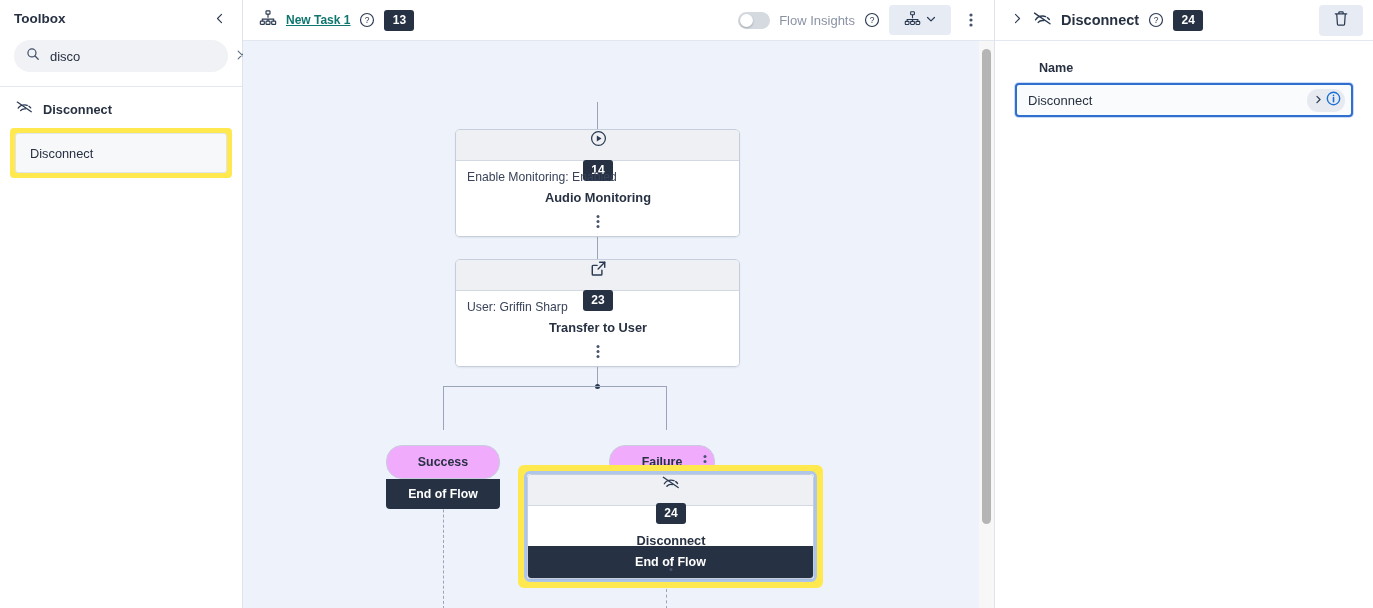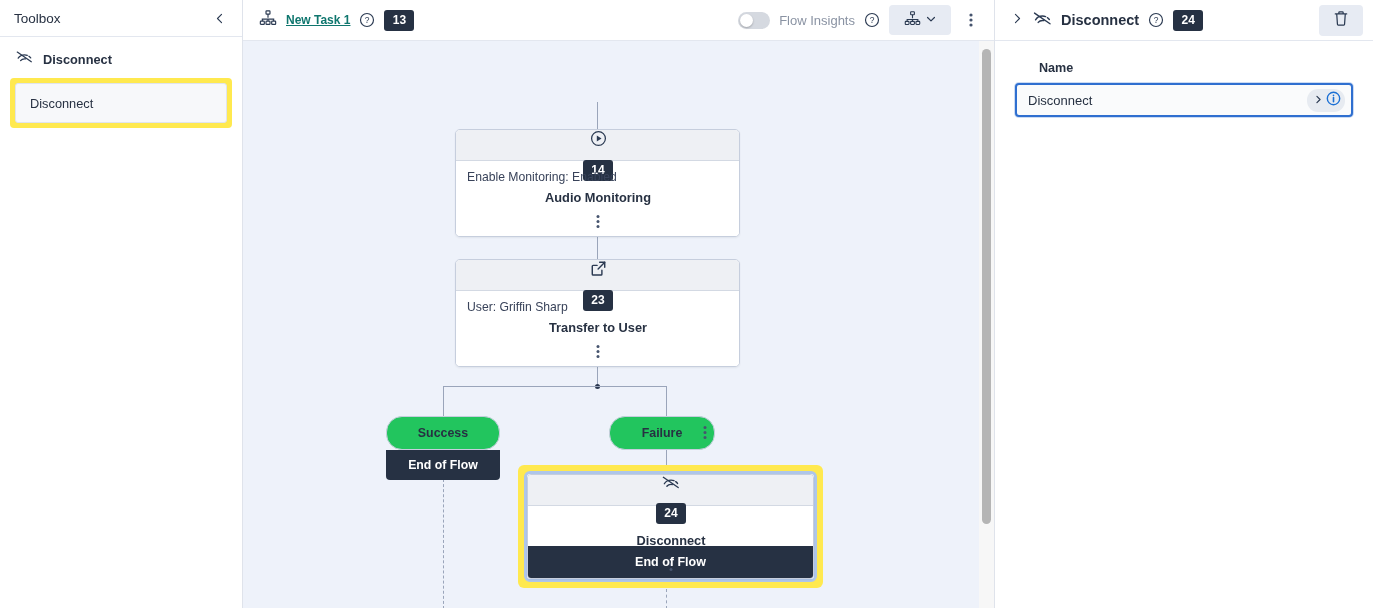--- a/index.html
+++ b/index.html
@@ -17,21 +17,21 @@
     width: 243px; height: 608px;
     background: #ffffff;
     border-right: 1px solid #dfe3eb;
     display: flex; flex-direction: column;
     flex: 0 0 243px;
   }
   .sb-head {
     height: 36px; display: flex; align-items: center;
     padding: 0 14px 0 14px; justify-content: space-between;
   }
-  .sb-title { font-size: 13.5px; color: #273142; font-weight: 400; }
+  .sb-title { font-size: 13.5px; color: #273142; font-weight: 700; }
   .sb-collapse {
     width: 18px; height: 18px; display: flex; align-items: center;
     justify-content: center; cursor: pointer; color: #2b3a52;
   }
   .sb-search-wrap { padding: 4px 14px 14px 14px; }
   .sb-search {
     height: 32px; background: #f1f2f5; border-radius: 16px;
     display: flex; align-items: center; padding: 0 12px; gap: 10px;
   }
   .sb-search input {
@@ -134,24 +134,24 @@
   .card-body {
     min-height: 75px; padding: 9px 11px; font-size: 12.2px; color: #39435a;
     background: #fff;
   }
   .card-foot {
     background: #263143; color: #fff; font-size: 12.5px; font-weight: bold;
     text-align: center; padding: 9px 0;
   }
 
   .branch-node {
-    width: 114px; height: 34px; background: #22c55e; border: 1px solid #c6cedd;
+    width: 114px; height: 34px; background: #f0abfc; border: 1px solid #c6cedd;
     border-radius: 16px; display: flex; align-items: center;
     justify-content: center; font-size: 12.4px; font-weight: bold;
-    color: #273142; position: relative;
+    color: #273142; position: relative; margin-top: 29px;
   }
   .branch-node.wide { width: 106px; }
   .branch-node .kebab { position: absolute; right: 7px; top: 8px; }
   .branch-foot {
     width: 114px; background: #263143; color: #fff; font-size: 12.3px;
     font-weight: bold; text-align: center; padding: 8px 0;
     border-radius: 0 0 4px 4px;
   }
 
   .sel-highlight {
@@ -215,20 +215,36 @@
 <div class="app">
 
   <div class="sidebar">
     <div class="sb-head">
       <span class="sb-title">Toolbox</span>
       <span class="sb-collapse">
         <svg width="13" height="13" viewBox="0 0 16 16">
             <path d="M10.5 3 5.5 8l5 5" fill="none" stroke="#2b3a52" stroke-width="1.4" stroke-linecap="round" stroke-linejoin="round"></path>
           </svg>
       </span>
+    </div>
+    <div class="sb-search-wrap">
+      <div class="sb-search">
+        <span>
+          <svg width="14" height="14" viewBox="0 0 16 16">
+              <circle cx="6.8" cy="6.8" r="4.6" fill="none" stroke="#41506a" stroke-width="1.4"></circle>
+              <path d="M10.3 10.3 14 14" stroke="#41506a" stroke-width="1.4" stroke-linecap="round"></path>
+            </svg>
+        </span>
+        <input value="disco" style="">
+        <span class="sb-clear">
+          <svg width="12" height="12" viewBox="0 0 14 14">
+              <path d="M2.5 2.5 11.5 11.5M11.5 2.5 2.5 11.5" stroke="#5d6b82" stroke-width="1.3" stroke-linecap="round"></path>
+            </svg>
+        </span>
+      </div>
     </div>
     <div class="sb-divider"></div>
     <div class="sb-group">
       <span>
         <svg width="17" height="14" viewBox="0 0 20 16">
           <path d="M2.6 9.4c1.6-2.6 4.3-4 7.4-4 1.2 0 2.3.2 3.3.6" fill="none" stroke="#2b3a52" stroke-width="1.5" stroke-linecap="round"></path>
           <path d="M5.4 12.2c1-1.3 2.6-2.1 4.6-2.1.5 0 1 .05 1.4.15" fill="none" stroke="#2b3a52" stroke-width="1.5" stroke-linecap="round"></path>
           <path d="M15.2 7.1c.8.5 1.5 1.2 2.1 2" fill="none" stroke="#2b3a52" stroke-width="1.5" stroke-linecap="round"></path>
           <path d="M1.5 2.2 18 13.6" stroke="#2b3a52" stroke-width="1.5" stroke-linecap="round"></path>
         </svg>

